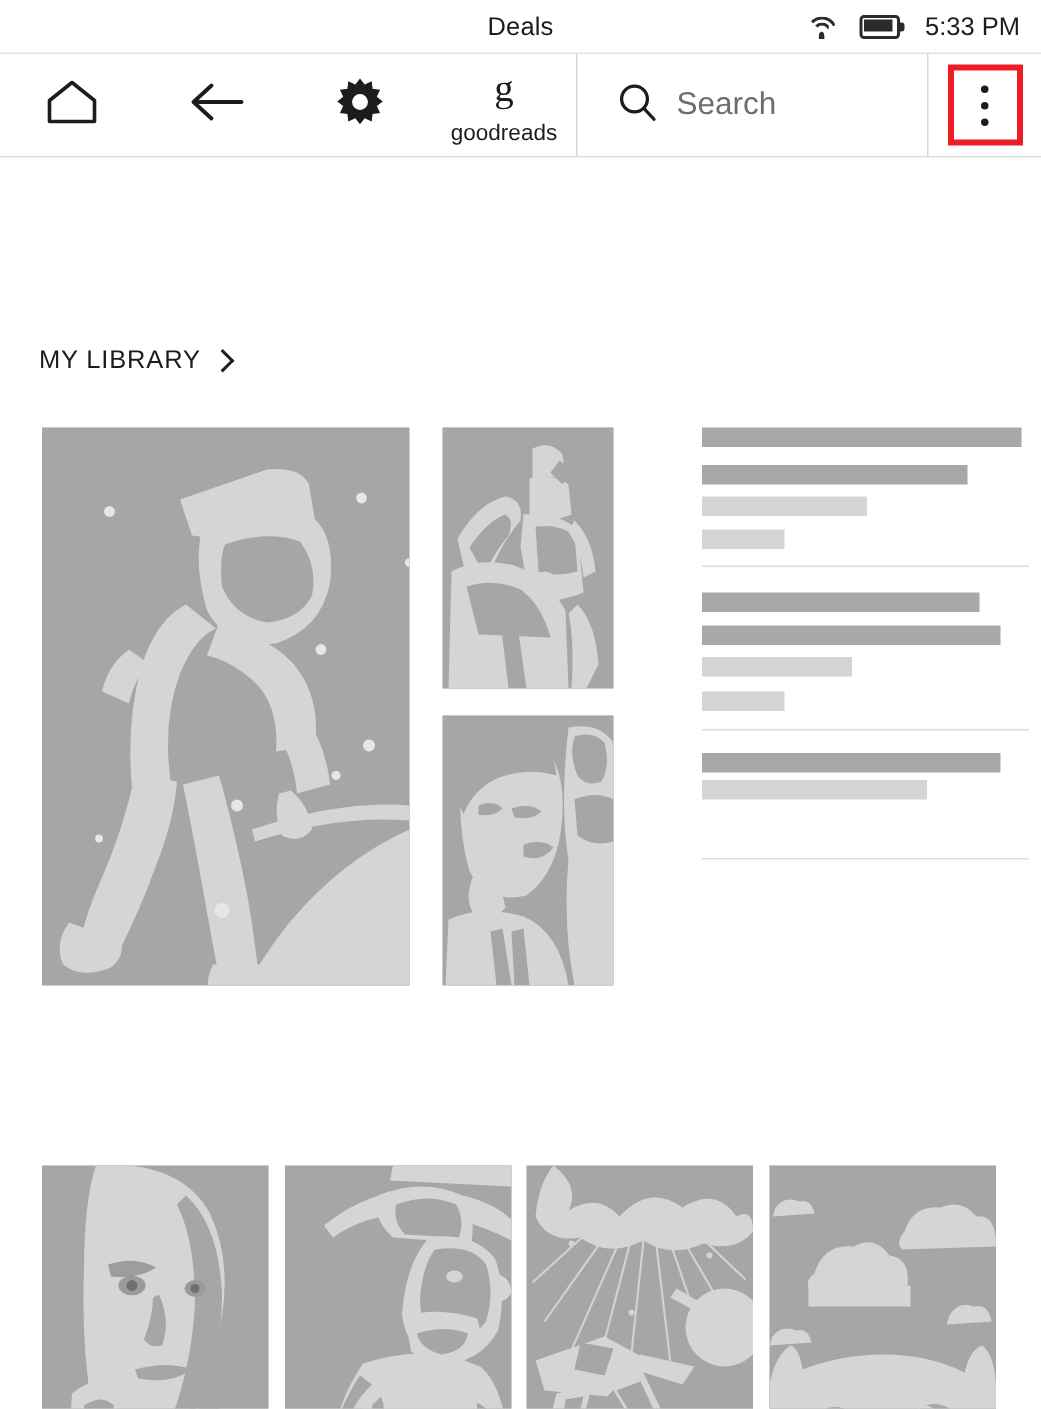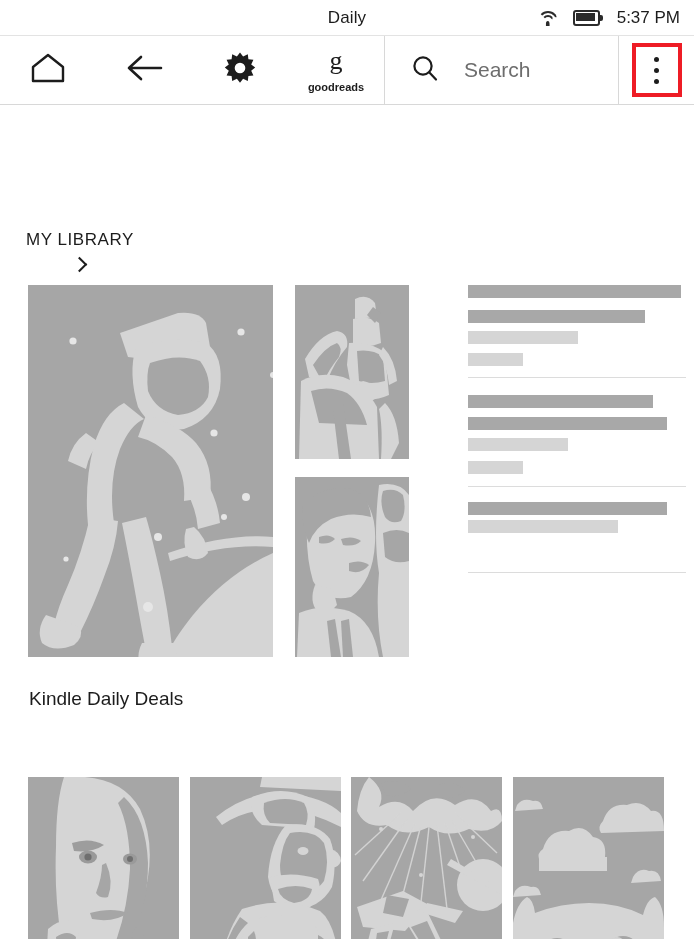--- a/index.html
+++ b/index.html
@@ -49,40 +49,40 @@
     background:#ffffff; border-bottom:1px solid #d8d8d8;
     display:flex; align-items:stretch;
   }
   .tb-left{ display:flex; align-items:center; flex:0 0 385px;
             border-right:1px solid #d8d8d8; }
   .tb-btn{
     flex:1 1 0; height:100%;
     display:flex; flex-direction:column; align-items:center; justify-content:center;
     gap:1px; cursor:pointer;
   }
-  .tb-label{ font-size:11px; color:#1c1c1c; line-height:1; margin-top:2px;font-weight:bold;}
+  .tb-label{ font-size:15px; color:#1c1c1c; line-height:1; margin-top:2px;}
   .tb-search{
-    flex:1 1 auto; display:flex; align-items:center; gap:25px;
+    flex:1 1 auto; display:flex; align-items:center; gap:12px;
     padding-left:26px; border-right:1px solid #d8d8d8; cursor:text;
   }
   .search-text{ font-size:21px; color:#6d6d6d; }
   .tb-menu-wrap{
     flex:0 0 75px; display:flex; align-items:center; justify-content:center;
   }
   .menu-btn{
     width:50px; height:54px; border:4px solid #ee1c25; background:#fff;
     display:flex; flex-direction:column; align-items:center; justify-content:center;
     gap:6px; cursor:pointer;
   }
   .menu-dot{ width:5px; height:5px; border-radius:50%; background:#1c1c1c; }
 
   
   .content{ position:relative; width:100%; height:833px; background:#fff; }
   .section-head{
-    position:absolute; display:flex; align-items:center; gap:9px; cursor:pointer;flex-direction:column;
+    position:absolute; display:flex; align-items:center; gap:9px; cursor:pointer;
   }
   .sh-library{ left:26px; top:125px; }
   .sh-lists{ right:55px; top:125px; }
   .sh-text{ font-size:17px; letter-spacing:.55px; color:#1c1c1c; }
   .chev{ display:inline-block; width:11px; height:11px;
       border-right:2.6px solid #1c1c1c; border-top:2.6px solid #1c1c1c;
       transform:rotate(45deg); }
 
   
   .cover{ position:absolute; overflow:hidden; background:#a6a6a6; cursor:pointer; }
@@ -108,33 +108,33 @@
   .dd2{ left:190px; }
   .dd3{ left:351px; }
   .dd4{ left:513px; }
 </style>
 </head>
 <body>
 
 <div class="device">
 
   <div class="statusbar">
-    <div class="status-title">Daily</div>
+    <div class="status-title">Deals</div>
     <div class="status-right">
       <div class="wifi-icon">
         <span class="wifi-a"></span>
           <span class="wifi-b"></span>
           <span class="wifi-dot"></span>
       </div>
       <div class="battery">
         <div class="shell"></div>
           <div class="fill"></div>
           <div class="cap"></div>
       </div>
-      <div class="status-time">5:37 PM</div>
+      <div class="status-time">5:33 PM</div>
     </div>
   </div>
 
   <div class="toolbar">
     <div class="tb-left">
 
       <div class="tb-btn">
         <span>
           <svg width="36" height="30" viewBox="0 0 36 30">
             <path d="M3 28 L3 14 L18 2 L33 14 L33 28 Z" fill="none" stroke="#1c1c1c" stroke-width="2.4" stroke-linejoin="round"></path>
@@ -283,21 +283,20 @@
     <div class="rl-bar rl-dark" style="left:468px; top:290px; width:185px;"></div>
     <div class="rl-bar rl-dark" style="left:468px; top:312px; width:199px;"></div>
     <div class="rl-bar rl-light" style="left:468px; top:333px; width:100px;"></div>
     <div class="rl-bar rl-light" style="left:468px; top:356px; width:55px;"></div>
     <div class="rl-div" style="top:381px;"></div>
 
     <div class="rl-bar rl-dark" style="left:468px; top:397px; width:199px;"></div>
     <div class="rl-bar rl-light" style="left:468px; top:415px; width:150px;"></div>
     <div class="rl-div" style="top:467px;"></div>
 
-    <div class="dd-title">Kindle Daily Deals</div>
 
     <div class="cover cov-deal dd1">
       <svg viewBox="0 0 151 222" preserveAspectRatio="none">
         <rect width="151" height="222" fill="#a6a6a6"></rect>
         <path d="M36 0 Q92 -4 112 32 Q126 62 120 100 Q114 140 96 166
                  Q120 178 136 200 L140 222 L30 222 Q22 190 34 166
                  Q26 120 28 70 Q28 24 36 0 Z" fill="#d5d5d5"></path>
         <path d="M96 20 Q118 40 120 86 Q120 128 104 160 Q96 172 88 164
                  Q100 130 102 92 Q102 50 90 26 Z" fill="#a6a6a6"></path>
         <path d="M44 66 Q62 60 76 68 Q64 76 46 74 Z" fill="#6f6f6f" opacity=".55"></path>

